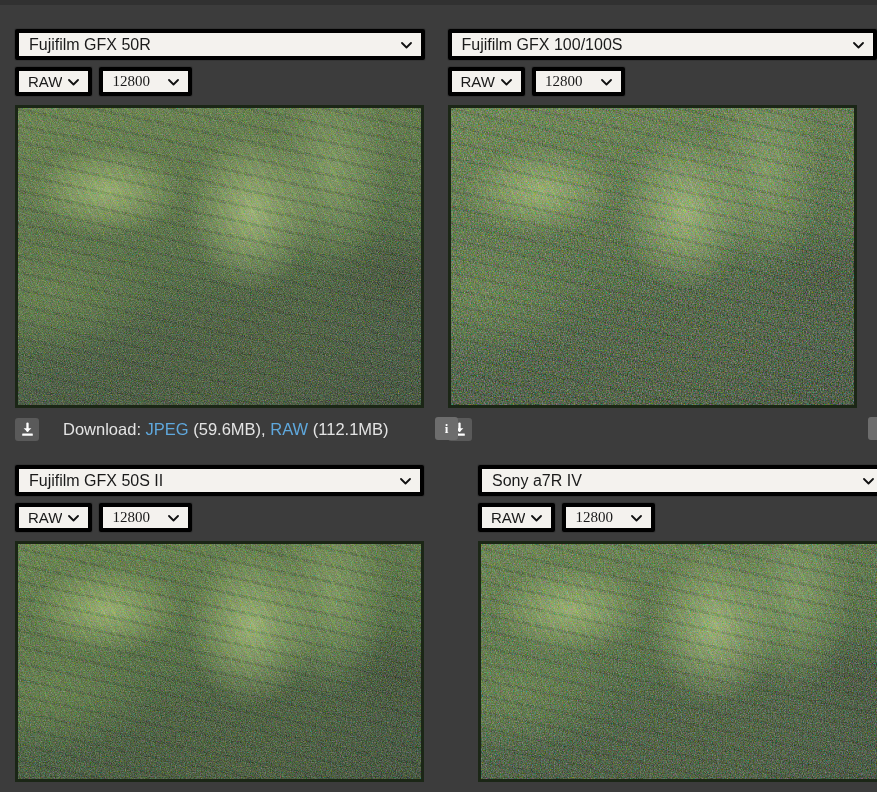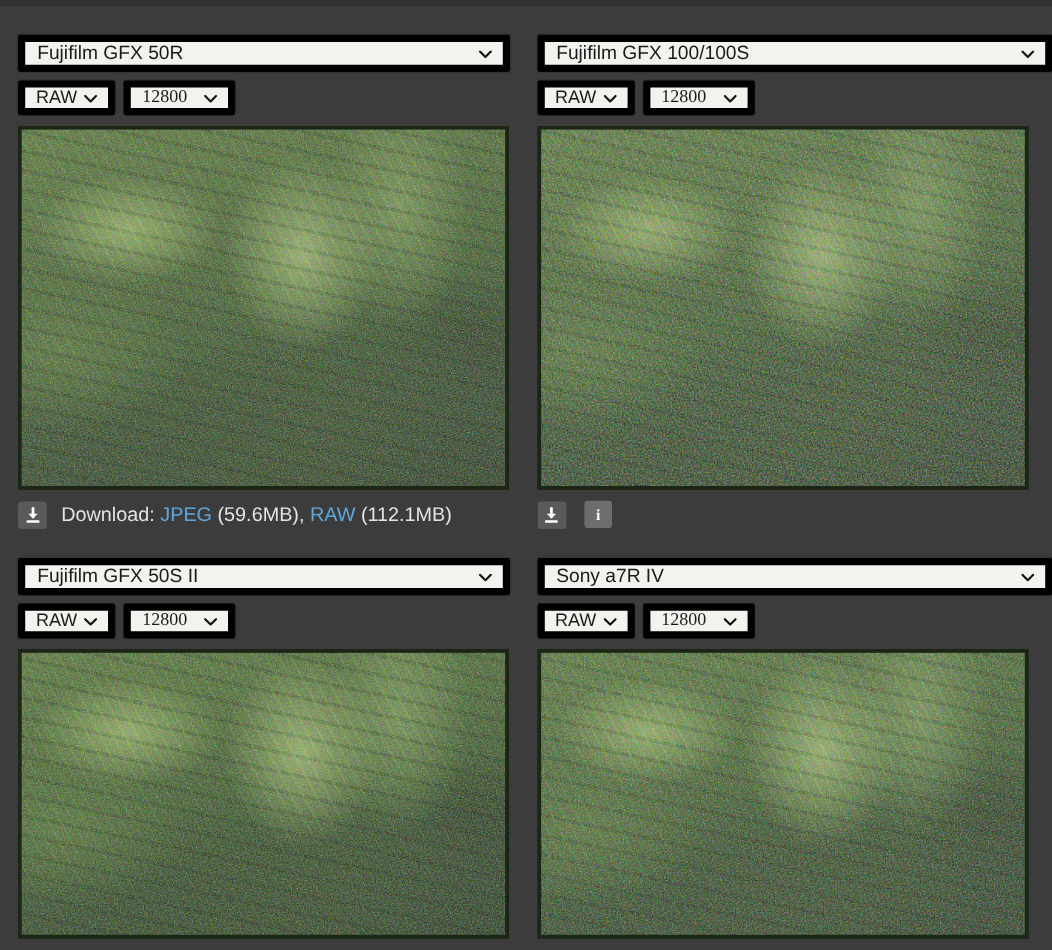--- a/index.html
+++ b/index.html
@@ -37,21 +37,21 @@
     padding: 0 14px 0 15px;
   }
   .cell.right { padding-left: 9px; padding-right: 0; }
 
   
   .sel {
     position: relative;
     display: inline-flex;
     align-items: center;
     background: #f4f2ee;
-    border: 6px solid #000000;
+    border: 4px solid #000000;
     border-radius: 2px;
     color: #1a1a1a;
     font-size: 15px;
     line-height: 1;
     height: 29px;
     padding: 0 26px 0 9px;
     white-space: nowrap;
     cursor: pointer;
     user-select: none;
     box-shadow: 0 0 0 1px rgba(0,0,0,0.12);
@@ -131,21 +131,22 @@
 
   
   .dl-line {
     margin-top: 9px;
     display: flex;
     align-items: center;
     height: 24px;
     white-space: nowrap;
     overflow: hidden;
     position: relative;
-    width: 495px;
+    width: 443px;
+    gap: 12px;
   }
   .dl-icon {
     flex: 0 0 auto;
     width: 24px; height: 23px;
     border-radius: 3px;
     background: #5a5a5a;
     display: flex; align-items: center; justify-content: center;
     cursor: pointer;
   }
   .dl-icon svg { display: block; }
@@ -170,21 +171,21 @@
     border-radius: 3px;
     background: #6d6d6d;
     display: flex; align-items: center; justify-content: center;
     color: #fff;
     font-size: 13px;
     font-weight: bold;
     font-family: "Liberation Serif", serif;
     cursor: pointer;
     z-index: 3;
   }
-  .row2 { margin-top: 24px; }
+  .row2 { margin-top: 24px; gap: 31px; }
   .row2 .sample-wrap { height: 241px; }
 </style>
 </head>
 <body>
 
 <div id="app">
 
   <div class="top-band"></div>
 
   <div class="grid">

